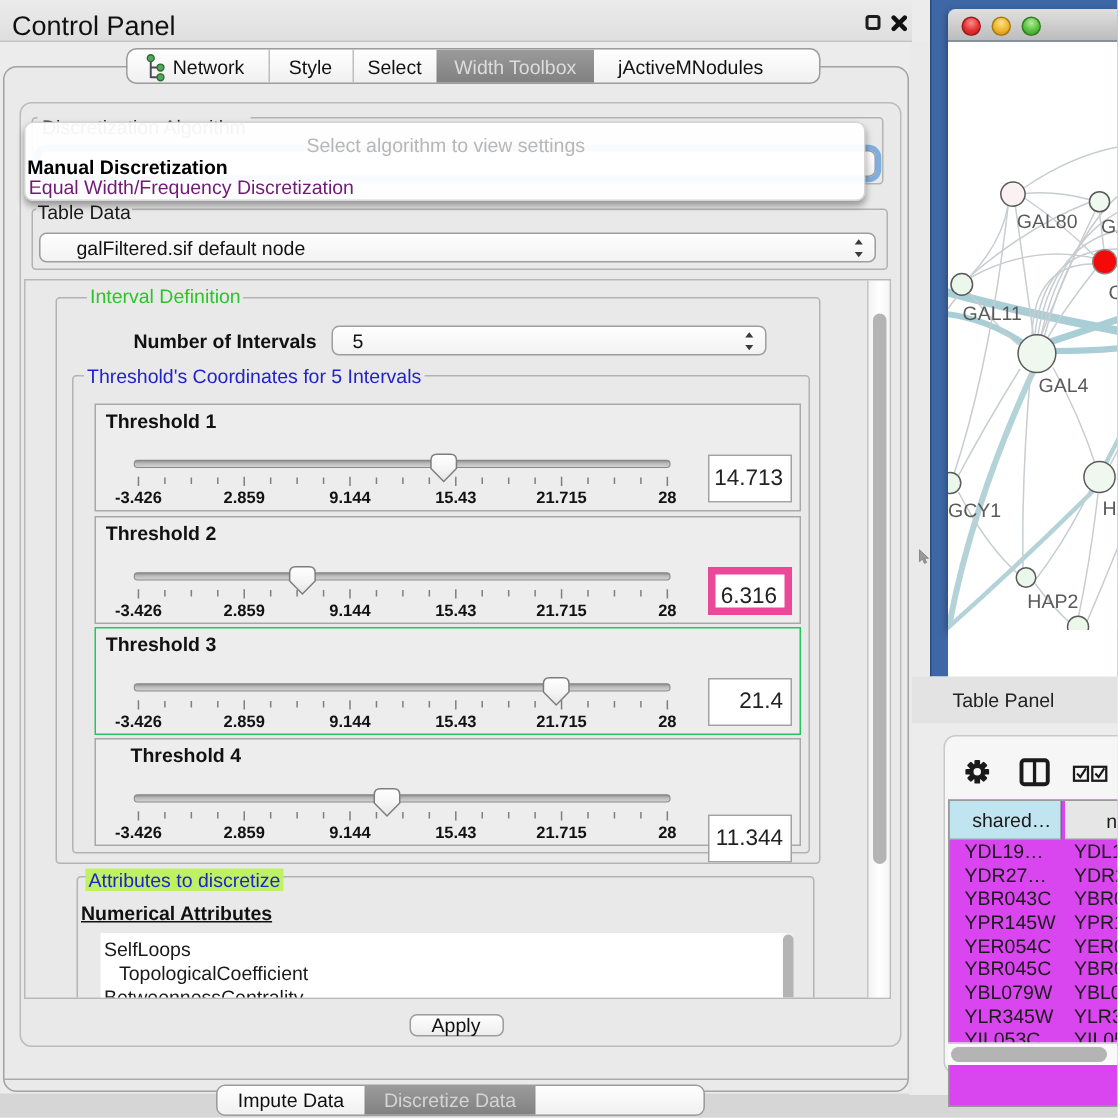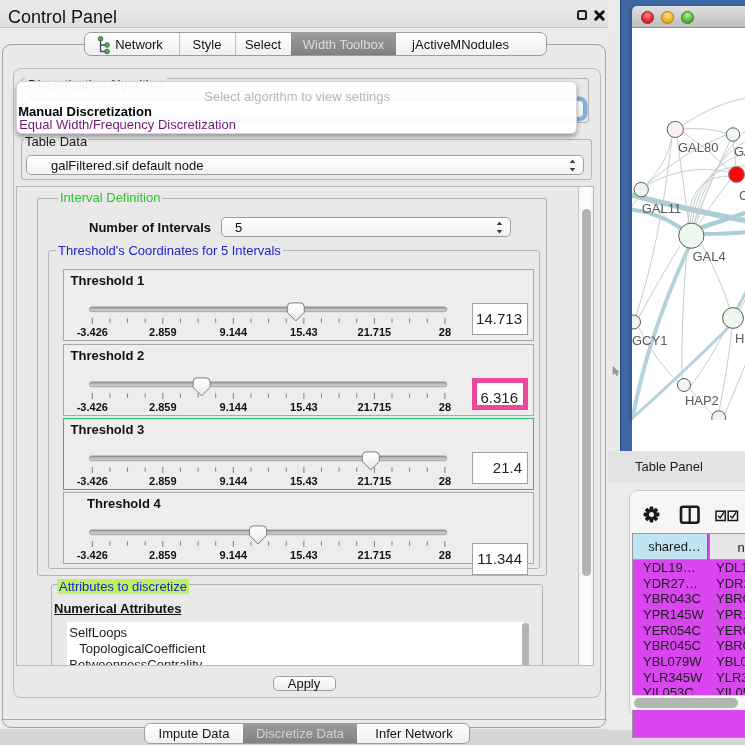--- a/index.html
+++ b/index.html
@@ -278,21 +278,20 @@
 
   <div class="abs" style="left:561px;top:0;width:17px;height:480px;background:linear-gradient(90deg,#f2f2f2,#ffffff 45%,#f2f2f2);border-left:1px solid #c6c6c6;"></div>
   <div class="abs" style="left:564.5px;top:22px;width:9px;height:367px;border-radius:5px;background:#b4b4b4;"></div>
 </div>
 
 <div class="abs" style="left:272.5px;top:675.5px;width:63px;height:15.5px;border:1px solid #9d9d9d;border-radius:5px;background:linear-gradient(#ffffff,#ededed);text-align:center;line-height:14px;font-size:13px;color:#111;">Apply</div>
 
 <div class="abs" id="bottabs" style="left:144px;top:702.5px;width:326px;height:21.5px;border:1px solid #9c9c9c;border-radius:6px;background:linear-gradient(#ffffff,#f0f0f0);overflow:hidden;font-size:13px;color:#111;margin-top:20px;">
   <div class="abs" style="left:0;top:0;width:98px;height:21.5px;line-height:20.5px;text-align:center;">Impute Data</div>
   <div class="abs" style="left:98px;top:0;width:114px;height:21.5px;line-height:20.5px;text-align:center;background:linear-gradient(#9b9b9b,#7e7e7e);color:#d4d4d4;">Discretize Data</div>
-  <div class="abs" style="left:212px;top:0;width:114px;height:21.5px;line-height:20.5px;text-align:center;">Infer Network</div>
 </div>
 
 <div class="abs" id="popup" style="left:15.7px;top:80.5px;width:561.3px;height:53.5px;background:rgba(255,255,255,0.95);border:1px solid rgba(150,150,150,0.4);border-radius:6px;box-shadow:0 3px 5px rgba(0,0,0,0.35);">
   <div class="abs" style="left:0;top:7px;width:561px;text-align:center;font-size:13px;color:#b7b7b7;">Select algorithm to view settings</div>
   <div class="lbl" style="left:1.5px;top:22px;font-size:13px;font-weight:bold;color:#000;">Manual Discretization</div>
   <div class="lbl" style="left:2.5px;top:35.8px;font-size:13px;color:#701a75;">Equal Width/Frequency Discretization</div>
 </div>
 
 <div class="abs" style="left:606px;top:28px;width:14px;height:702px;background:#eaeaea;"></div>
 <svg class="abs" style="left:612px;top:366px;" width="8" height="11" viewBox="0 0 8 11">

